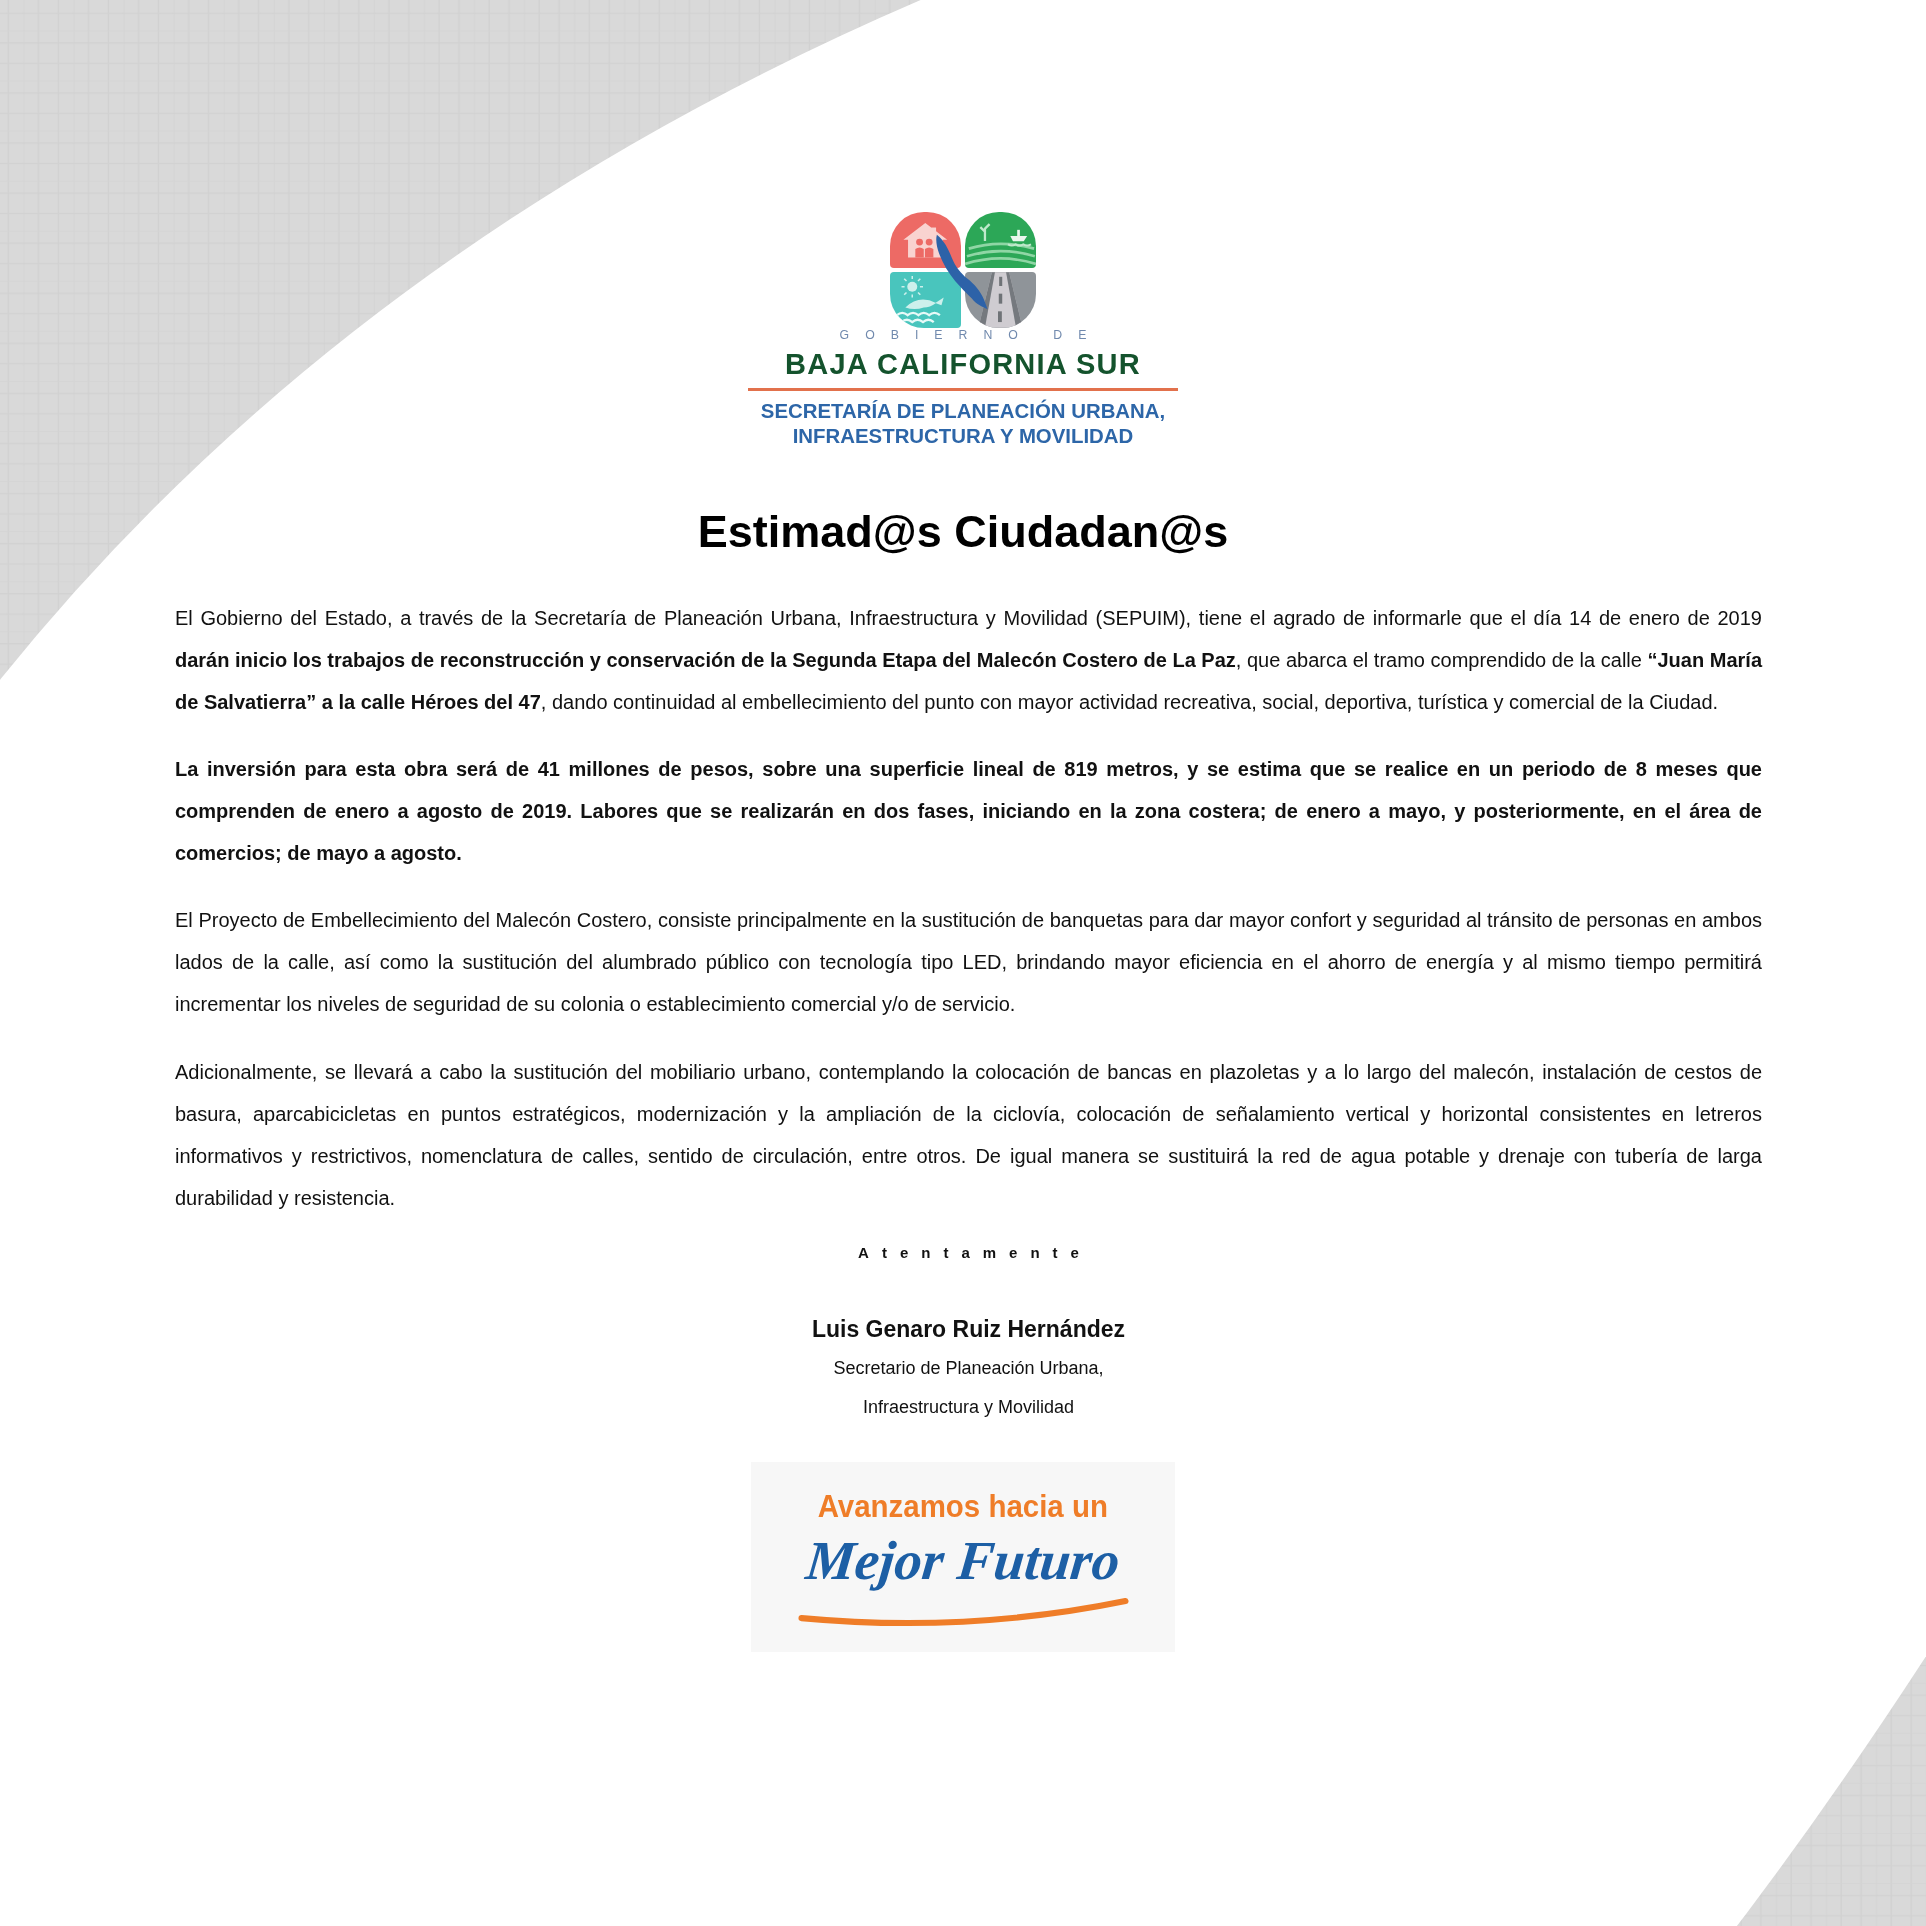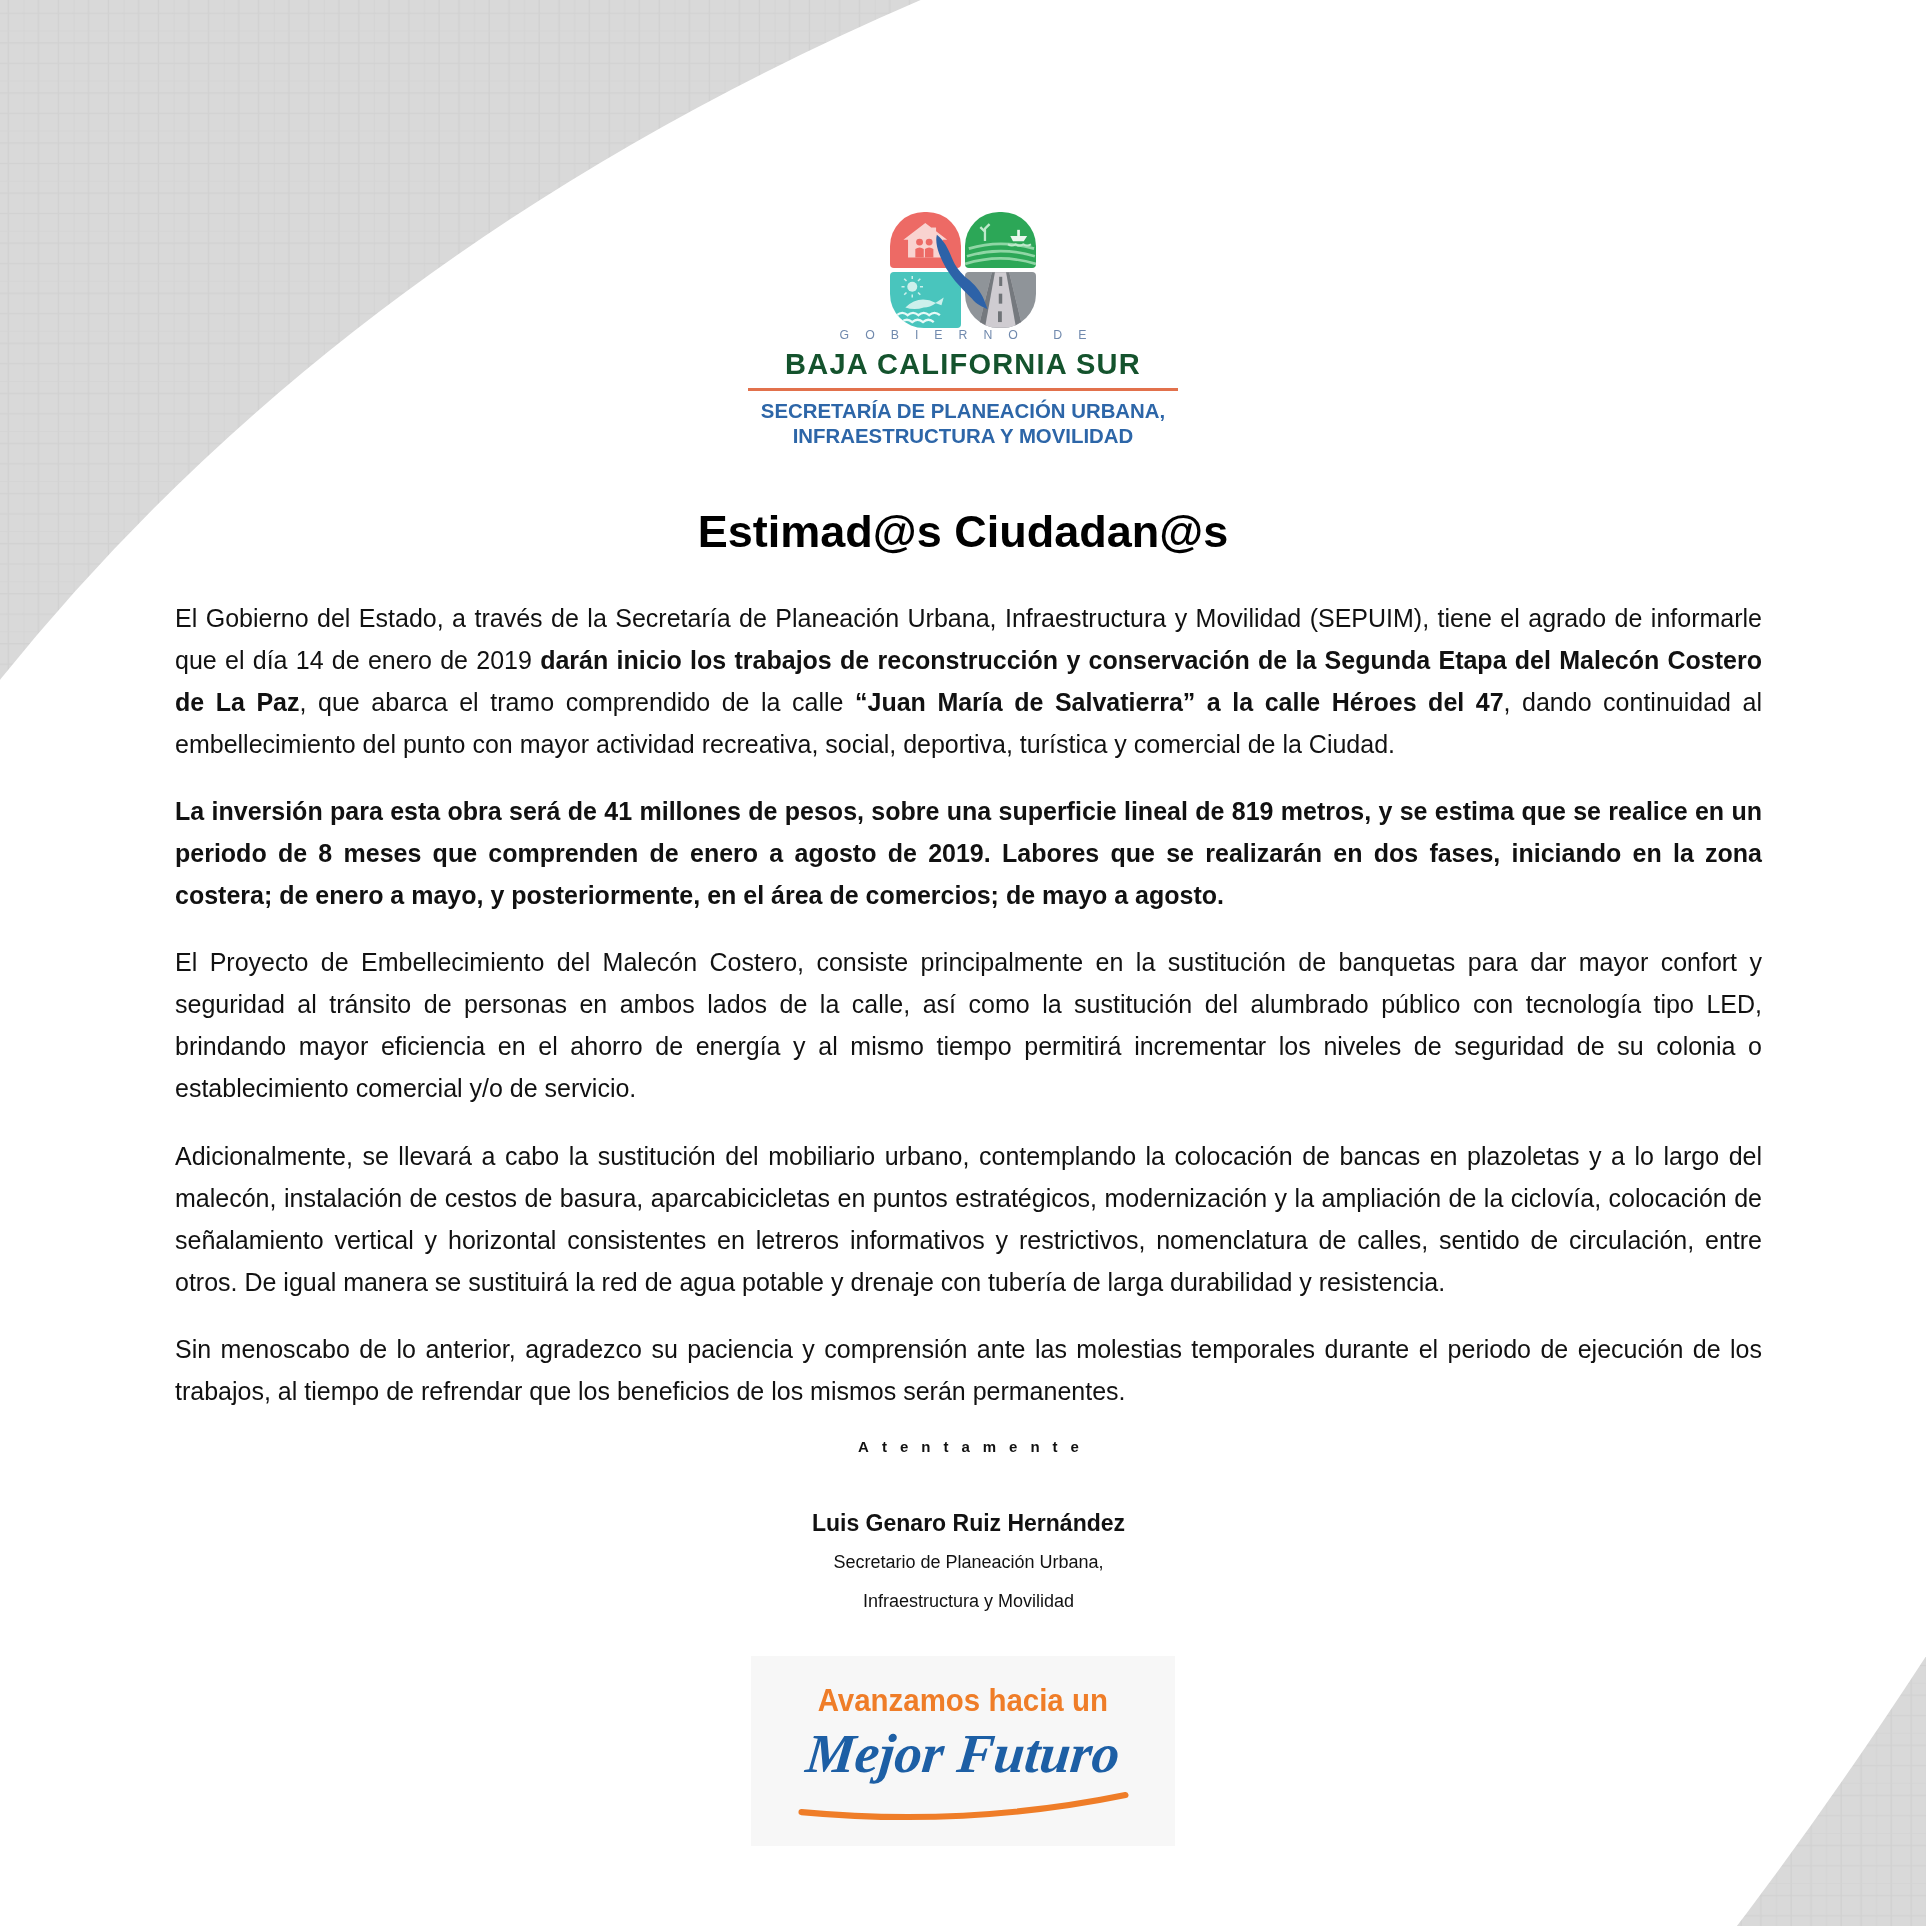--- a/index.html
+++ b/index.html
@@ -25,21 +25,21 @@
   .gobierno{font-size:12.3px;letter-spacing:16px;padding-left:16px;color:#7089ad;font-weight:normal;}
   .brand{margin-top:6.2px;font-size:29px;font-weight:bold;letter-spacing:1.2px;color:#14532d;}
   .brand-rule{width:430px;height:2.7px;margin:7px auto 7.7px;background:#e2714c;}
   .dept{font-size:20.4px;font-weight:bold;color:#2d66a8;line-height:25px;}
 
   
   .title{margin-top:57px;text-align:center;font-size:45px;font-weight:bold;color:#000;}
 
   
   .body-text{width:1587px;margin:39px 0 0 175px;}
-  .para{font-size:25px;line-height:42px;text-align:justify;margin:0 0 25.4px 0;}
+  .para{font-size:20px;line-height:42px;text-align:justify;margin:0 0 25.4px 0;}
   .para.bold{font-weight:bold;}
   .para.left{text-align:left;margin-bottom:0;}
   .para b{font-weight:bold;}
 
   
   .sig{width:1587px;margin-left:175px;text-align:center;}
   .closing{margin-top:20px;font-size:15px;font-weight:bold;letter-spacing:13px;padding-left:13px;}
   .sig-name{margin-top:49px;font-size:23px;font-weight:bold;line-height:39px;}
   .sig-role{font-size:18px;line-height:39px;}
 
@@ -130,21 +130,20 @@
 
   <div class="body-text">
     <p class="para"><span>El Gobierno del Estado, a través de la Secretaría de Planeación Urbana, Infraestructura y Movilidad (SEPUIM), tiene el agrado de informarle que el día 14 de enero de 2019 </span><b>darán inicio los trabajos de reconstrucción y conservación de la Segunda Etapa del Malecón Costero de La Paz</b><span>, que abarca el tramo comprendido de la calle </span><b>“Juan María de Salvatierra” a la calle Héroes del 47</b><span>, dando continuidad al embellecimiento del punto con mayor actividad recreativa, social, deportiva, turística y comercial de la Ciudad.</span></p>
 
     <p class="para bold">La inversión para esta obra será de 41 millones de pesos, sobre una superficie lineal de 819 metros, y se estima que se realice en un periodo de 8 meses que comprenden de enero a agosto de 2019. Labores que se realizarán en dos fases, iniciando en la zona costera; de enero a mayo, y posteriormente, en el área de comercios; de mayo a agosto.</p>
 
     <p class="para">El Proyecto de Embellecimiento del Malecón Costero, consiste principalmente en la sustitución de banquetas para dar mayor confort y seguridad al tránsito de personas en ambos lados de la calle, así como la sustitución del alumbrado público con tecnología tipo LED, brindando mayor eficiencia en el ahorro de energía y al mismo tiempo permitirá incrementar los niveles de seguridad de su colonia o establecimiento comercial y/o de servicio.</p>
 
     <p class="para">Adicionalmente, se llevará a cabo la sustitución del mobiliario urbano, contemplando la colocación de bancas en plazoletas y a lo largo del malecón, instalación de cestos de basura, aparcabicicletas en puntos estratégicos, modernización y la ampliación de la ciclovía, colocación de señalamiento vertical y horizontal consistentes en letreros informativos y restrictivos, nomenclatura de calles, sentido de circulación, entre otros. De igual manera se sustituirá la red de agua potable y drenaje con tubería de larga durabilidad y resistencia.</p>
 
-    <p class="para">Sin menoscabo de lo anterior, agradezco su paciencia y comprensión ante las molestias temporales durante el periodo de ejecución de los trabajos, al tiempo de refrendar que los beneficios de los mismos serán permanentes.</p>
 
   </div>
 
   <div class="sig">
     <div class="closing">Atentamente</div>
     <div class="sig-name">Luis Genaro Ruiz Hernández</div>
     <div class="sig-role">Secretario de Planeación Urbana,</div>
     <div class="sig-role">Infraestructura y Movilidad</div>
   </div>
 

